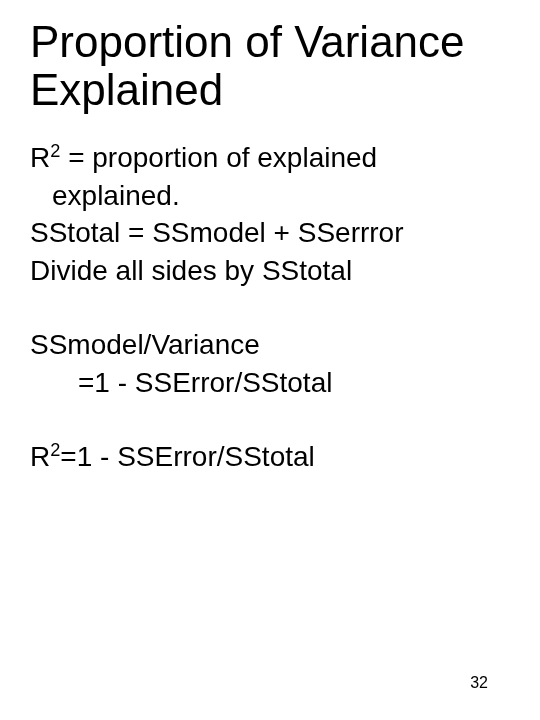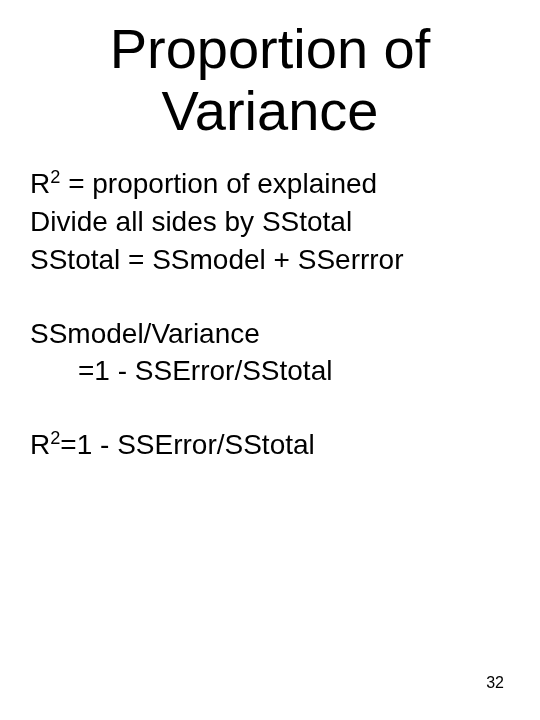--- a/index.html
+++ b/index.html
@@ -12,23 +12,23 @@
     color: #000000;
   }
   .slide {
     position: relative;
     width: 540px;
     height: 720px;
     box-sizing: border-box;
     padding: 18px 30px 20px 30px;
   }
   .title {
-    font-size: 56px;
+    font-size: 44px;
     line-height: 1.1;
-    text-align: center;
+    text-align: left;
     margin: 0 0 24px 0;
     font-weight: normal;
   }
   .body {
     font-size: 28px;
     line-height: 1.35;
   }
   .body p {
     margin: 0 0 0 0;
   }
@@ -42,42 +42,44 @@
     height: 36px;
   }
   sup {
     font-size: 0.65em;
     vertical-align: super;
     line-height: 0;
   }
   .page-number {
     position: absolute;
     bottom: 28px;
-    right: 36px;
+    right: 52px;
     font-size: 16px;
     color: #000;
   }
 </style>
 </head>
 <body>
 
 <div class="slide">
 
   <h1 class="title">
     <span>Proportion of Variance</span><br>
+    <span>Explained</span>
   </h1>
 
   <div class="body">
 
     <p>
       <span>R</span><sup>2</sup><span> =  proportion of explained</span>
     </p>
+    <p class="indent">explained.</p>
 
+    <p>SStotal = SSmodel + SSerrror</p>
     <p>Divide all sides by SStotal</p>
-    <p>SStotal = SSmodel + SSerrror</p>
 
     <div class="gap"></div>
 
     <p>SSmodel/Variance</p>
     <p class="indent2">=1 -  SSError/SStotal</p>
 
     <div class="gap"></div>
 
     <p>
       <span>R</span><sup>2</sup><span>=1 -  SSError/SStotal</span>

